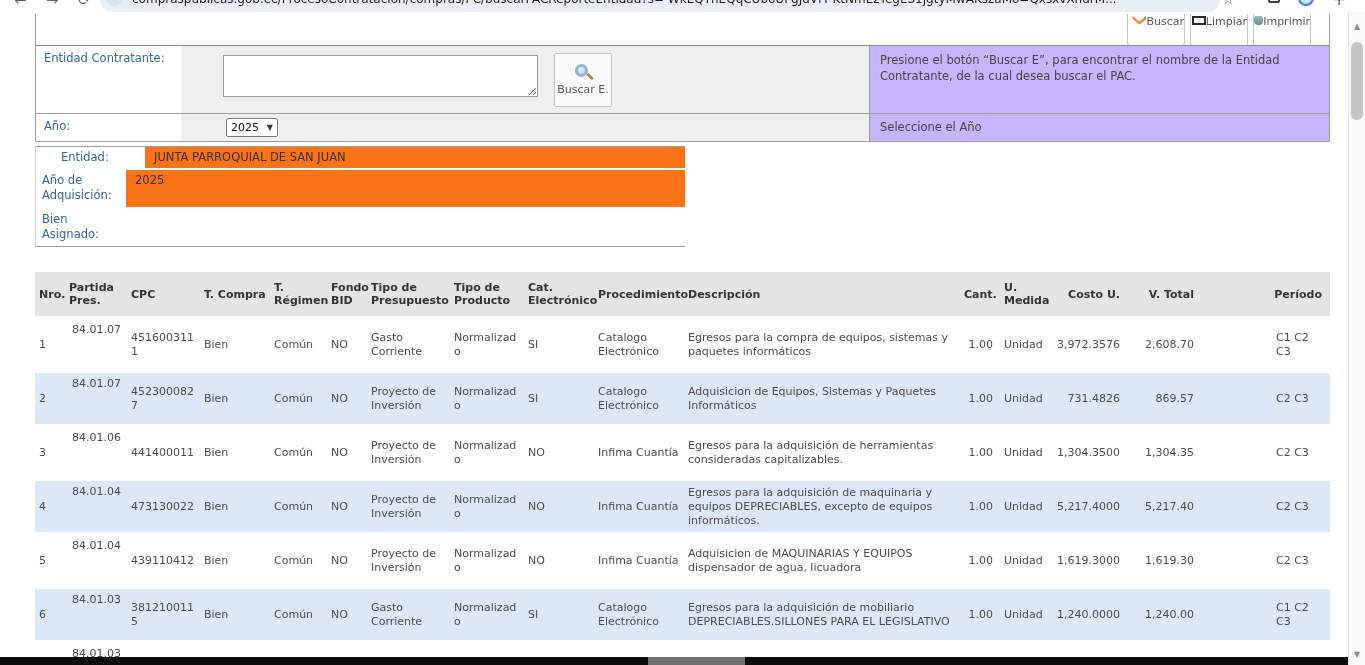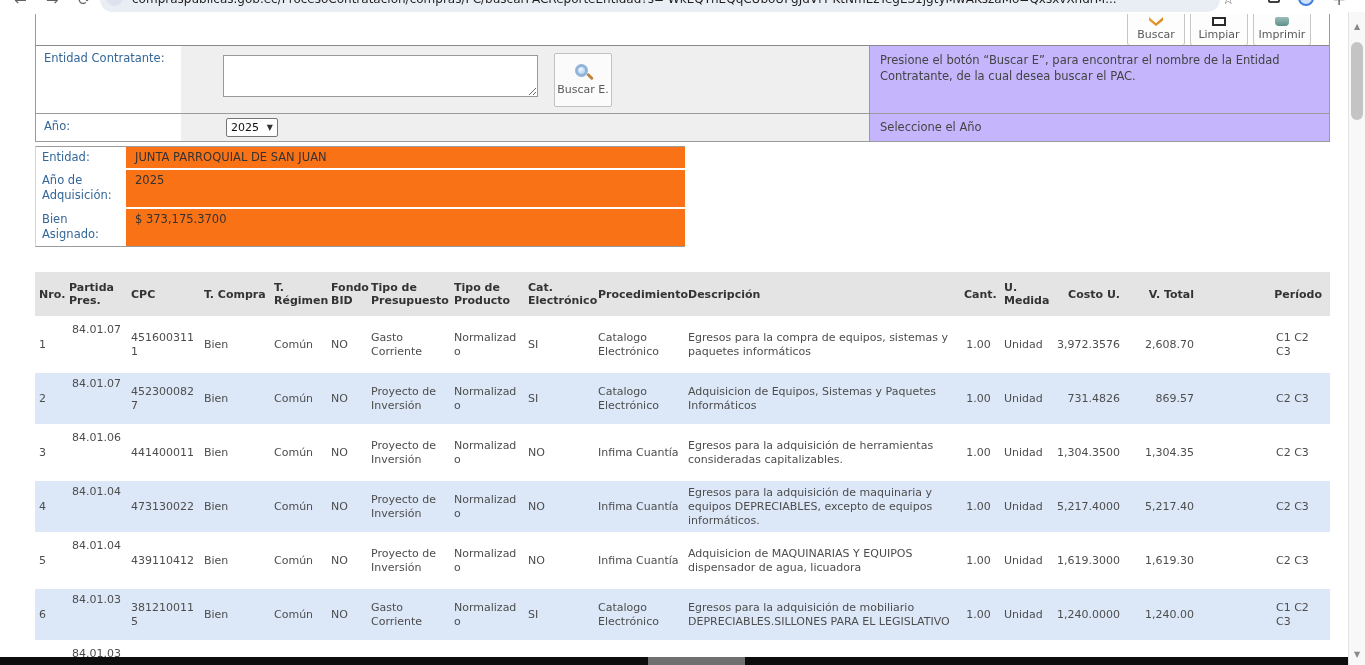--- a/index.html
+++ b/index.html
@@ -31,21 +31,21 @@
     background:#c4c4c4; border-radius:6px; }
 
   
   .content { position:absolute; left:35px; top:14px; width:1295px; }
 
   .top-panel { border:1px solid #9b9b9b; border-top:none; }
   .toolbar-row { position:relative; height:32px; overflow:hidden; border-bottom:1px solid #8a8a8a;
     background:#fff; }
   .toolbar-btns { position:absolute; right:18px; top:0; display:flex; gap:5px; }
   .tbtn { width:58px; height:46px; margin-top:-14px; border:1px solid #c6c6c6; border-radius:3px;
-    background:#fdfdfd; display:flex; flex-direction:column; align-items:center;
+    background:#fdfdfd; display:flex; align-items:center;
     justify-content:flex-end; padding-bottom:4px; color:#5a5a5a; font-size:11px; cursor:pointer; }
   .tbtn .ticon { width:14px; height:9px; margin-bottom:2px; }
   .ticon-buscar { background:linear-gradient(135deg,#f0a43c 0%,#d97e17 100%);
     clip-path:polygon(0 0,50% 70%,100% 0,100% 40%,50% 100%,0 40%); }
   .ticon-limpiar { width:11px; height:9px; border:2px solid #2a2a2a; background:#fff; }
   .ticon-imprimir { background:linear-gradient(180deg,#9dbcb8,#5d8f8a); border-radius:2px 2px 4px 4px; }
 
   
   .form-row { display:flex; align-items:stretch; }
   .form-row-a { min-height:65px; border-bottom:1px solid #9b9b9b; }
@@ -74,39 +74,39 @@
   .form-row-b .cell-help { padding-top:5px; }
 
   
   .info-table { margin-top:4px; width:650px; border-top:1px solid #9b9b9b;
     border-bottom:1px solid #9b9b9b; border-left:1px solid #d5d5d5; background:#fff; }
   .info-row { display:flex; }
   .info-row + .info-row { margin-top:2px; }
   .info-row .lbl { flex:0 0 90px; padding:3px 6px; color:#336699; font-size:11.5px;
     background:#fff; line-height:15px; }
   .info-row .val { flex:1; padding:3px 9px; background:#f97316; color:#333; font-size:11.5px; }
-  .info-row-1 { min-height:21px; } .info-row-2, .info-row-3 { min-height:37px; }
+  .info-row-1 { min-height:21px;margin-left:19px; } .info-row-2, .info-row-3 { min-height:37px; }
 
   .spacer { height:22px; }
 
   
   table.pac { width:1295px; table-layout:fixed; border-collapse:separate; border-spacing:0 3px; }
   table.pac col.w1{width:30px} table.pac col.w2{width:62px} table.pac col.w3{width:73px}
   table.pac col.w4{width:70px} table.pac col.w5{width:57px} table.pac col.w6{width:40px}
   table.pac col.w7{width:83px} table.pac col.w8{width:74px} table.pac col.w9{width:70px}
   table.pac col.w10{width:90px} table.pac col.w11{width:276px} table.pac col.w12{width:40px}
   table.pac col.w13{width:50px} table.pac col.w14{width:80px} table.pac col.w15{width:74px}
   table.pac col.w16{width:126px}
   table.pac th { background:#e4e4e4; color:#333; font-weight:bold; font-size:11px;
     text-align:left; vertical-align:middle; padding:9px 4px; line-height:13px; height:34px; }
   table.pac td { font-size:11px; color:#4d4d4d; vertical-align:middle; padding:3px 4px;
     line-height:14px; word-wrap:break-word; }
   table.pac tbody tr { height:51px; }
   table.pac tbody tr.even td { background:#dce8f8; }
-  table.pac th.c12, table.pac td.c12 { text-align:center; padding-right:7px; }
+  table.pac th.c12, table.pac td.c12 { text-align:right; padding-right:7px; }
   table.pac th.c14, table.pac td.c14, table.pac th.c15, table.pac td.c15 { text-align:right; padding-right:10px; }
   table.pac th.c16, table.pac td.c16 { text-align:right; padding-right:8px; }
   table.pac td.c2 { vertical-align:top; padding-top:4px; padding-left:7px; }
   .periodo-span { display:inline-block; width:46px; text-align:left; }
 
   
   .bottom-bar { position:absolute; left:0; bottom:0; width:1348px; height:8px; background:#0d0d0d; z-index:45; }
   .bottom-bar .seg { position:absolute; left:648px; top:0; width:97px; height:8px; background:#6f6f6f; }
 </style>
 </head>
@@ -187,21 +187,20 @@
       <div class="info-row info-row-1">
         <div class="lbl">Entidad:</div>
         <div class="val">JUNTA PARROQUIAL DE SAN JUAN</div>
       </div>
       <div class="info-row info-row-2">
         <div class="lbl">Año de Adquisición:</div>
         <div class="val">2025</div>
       </div>
       <div class="info-row info-row-3">
         <div class="lbl">Bien Asignado:</div>
-        <div class="val">$ 373,175.3700</div>
       </div>
     </div>
 
   <div class="spacer"></div>
 
   <table class="pac">
     <colgroup>
       <col class="w1">
         <col class="w2">
         <col class="w3">

